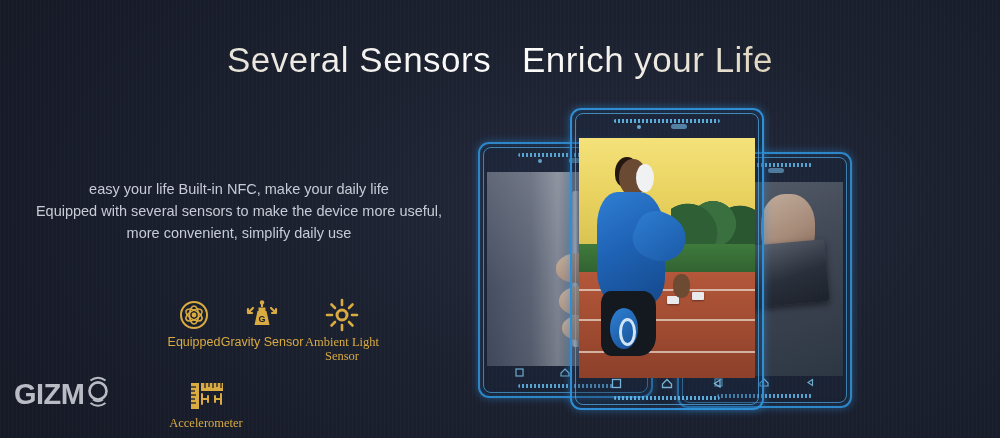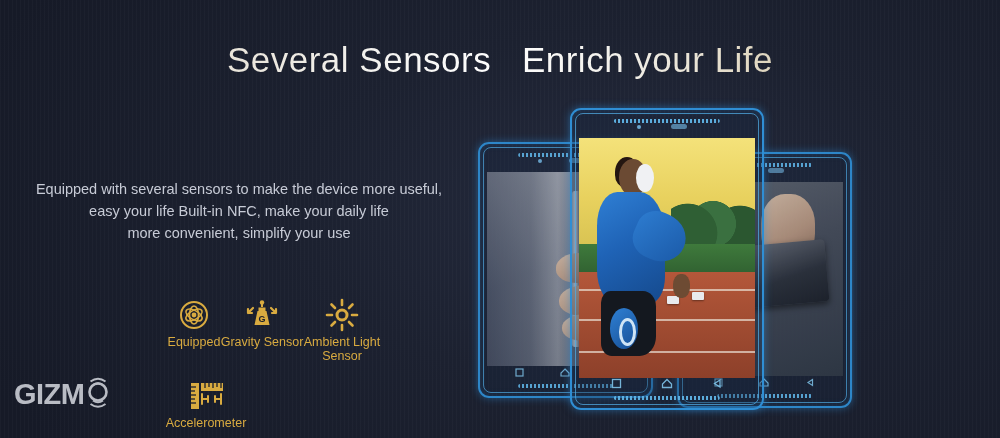--- a/index.html
+++ b/index.html
@@ -75,30 +75,30 @@
   }
   .slabel {
     margin-top:2px;
     color:#d9ab40;
     font-size:12.5px;
     line-height:13.5px;
     text-align:center;
     font-weight:400;
     white-space:nowrap;
   }
-  .scell.wide { width:92px; }
+  .scell.wide { width:92px;font-family:Liberation Serif, serif; }
   .scell.wide .slabel { white-space:normal; }
   .srow2 { margin-top:14px; }
 
   
   #logo {
     position:absolute;
     left:14px; top:378px;
     display:flex;
-    align-items:flex-end;
+    align-items:center;
   }
   #logo .lt {
     font-size:29px;
     font-weight:700;
     letter-spacing:-0.5px;
     color:#b9bcc4;
     font-family:"Liberation Sans", sans-serif;
   }
   #logo .lo {
     position:relative;
@@ -251,23 +251,23 @@
            border-radius:1px; box-shadow:0 1px 2px rgba(0,0,0,.4); }
 </style>
 </head>
 <body>
 
 <div id="banner">
 
   <div id="title">Several Sensors   Enrich your Life</div>
 
   <div id="desc">
+    <div>easy your life Built-in NFC, make your daily life</div>
     <div>Equipped with several sensors to make the device more useful,</div>
-    <div>easy your life Built-in NFC, make your daily life</div>
-    <div>more convenient, simplify your use</div>
+    <div>more convenient, simplify daily use</div>
   </div>
 
   <div id="sensors">
 
     <div class="srow">
 
       <div class="scell">
         <div class="sicon">
           <svg width="32" height="32" viewBox="0 0 32 32">
             <circle cx="16" cy="16" r="13" fill="none" stroke="#d9ab40" stroke-width="2"></circle>

